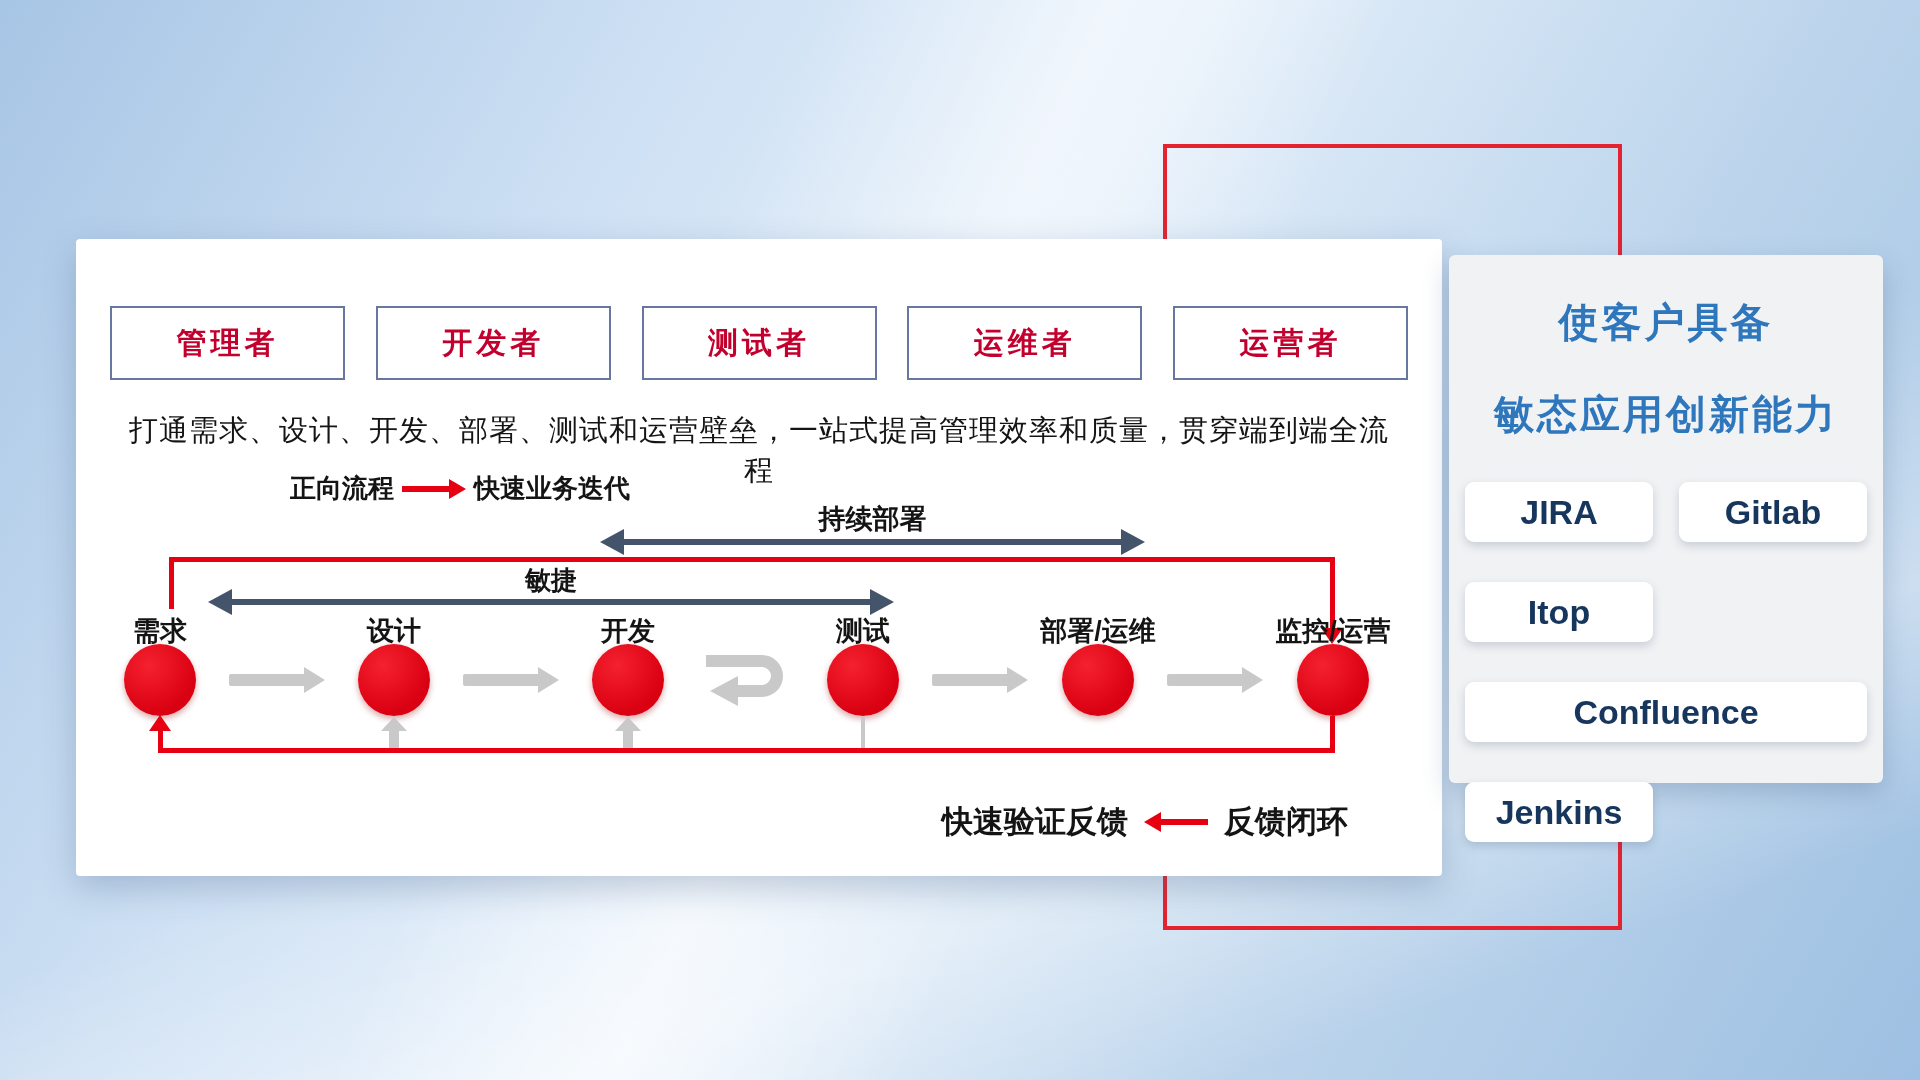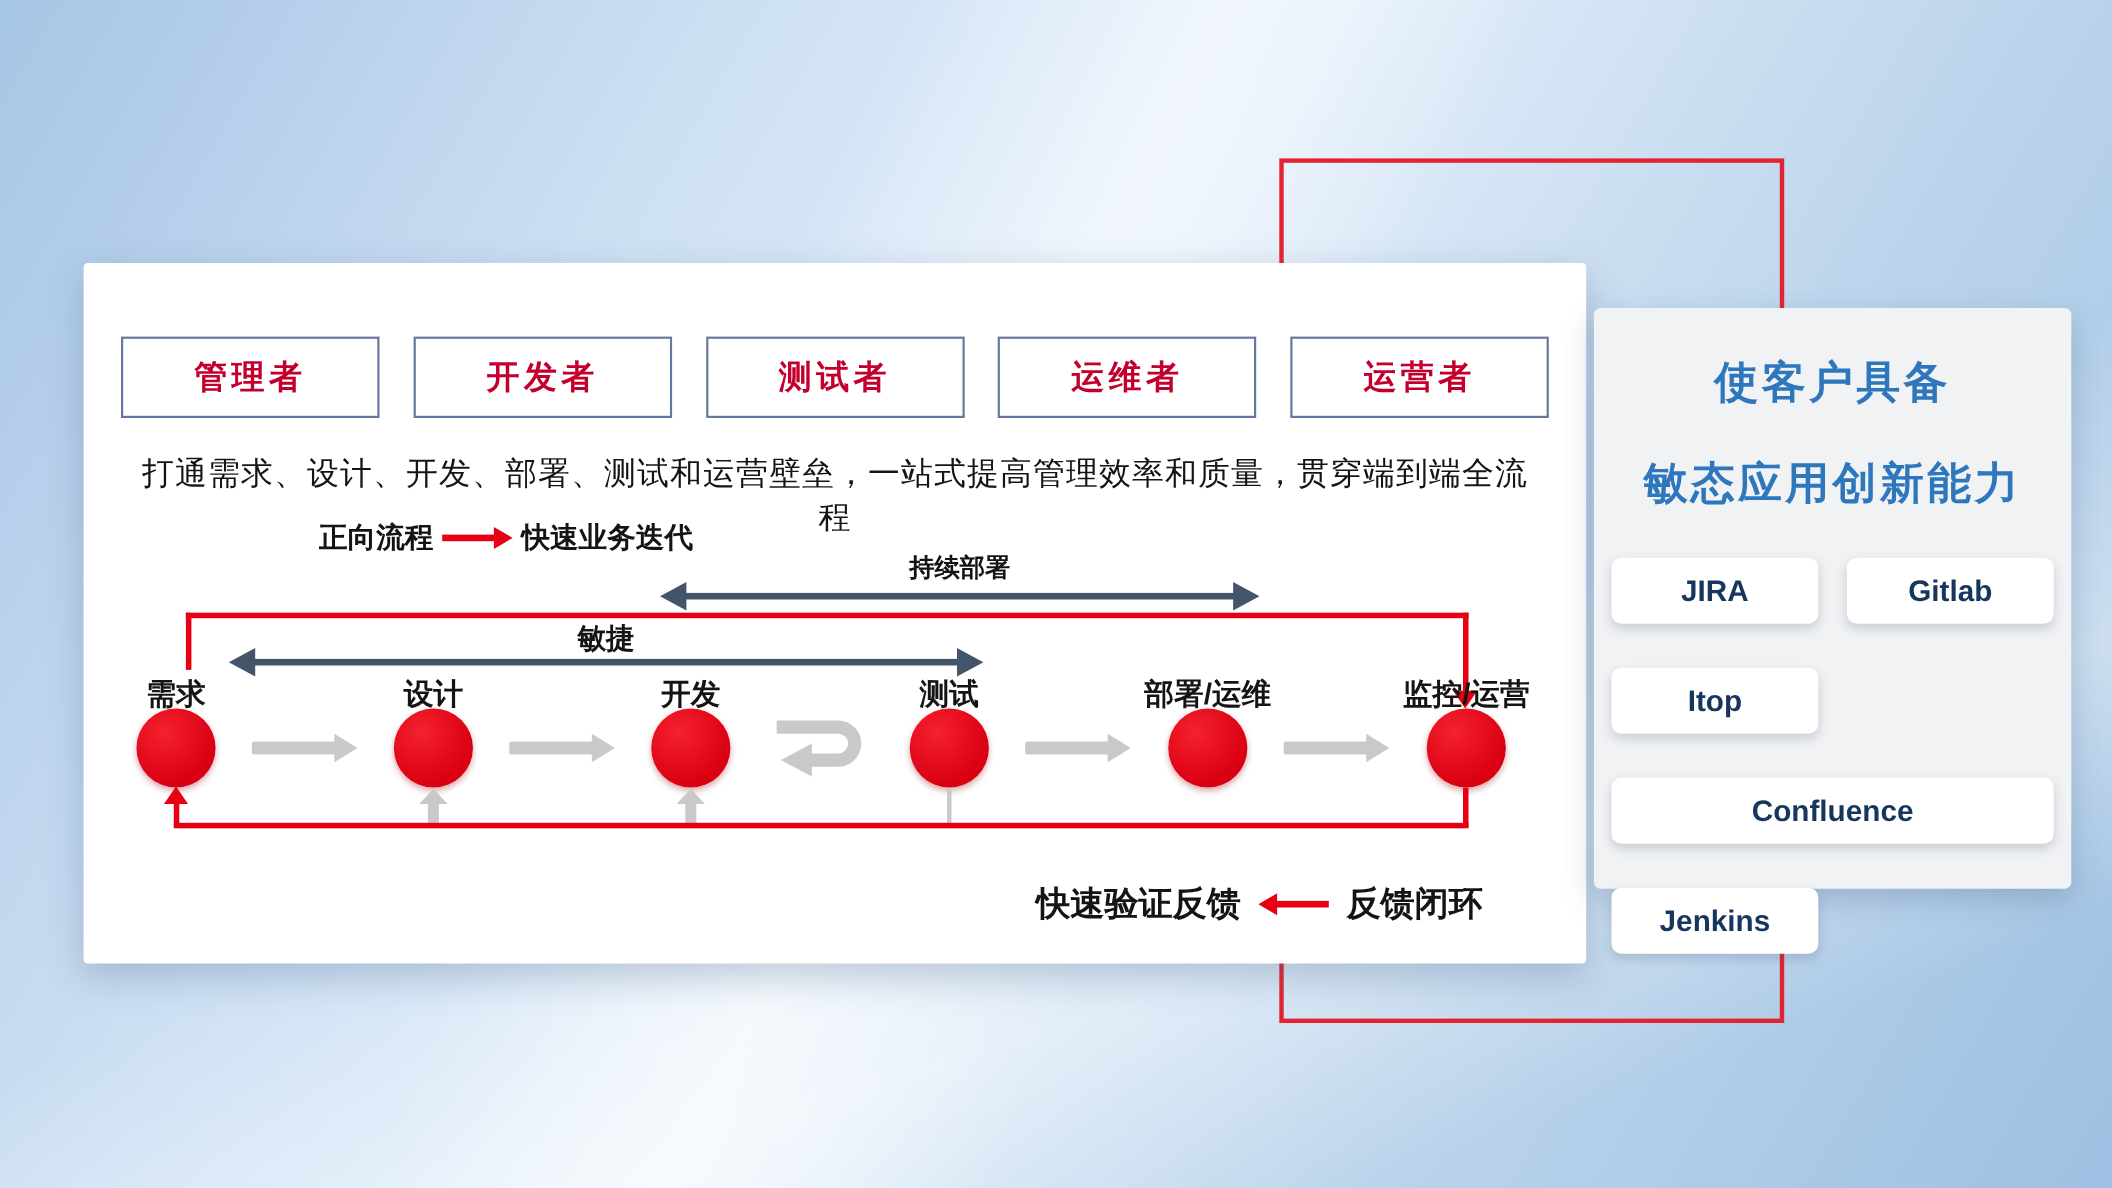--- a/index.html
+++ b/index.html
@@ -56,21 +56,21 @@
 
   
   .darrow { position:absolute; height:26px; }
   .darrow .shaft { position:absolute; left:17px; right:17px; top:10px; height:6px; background:#44546a; }
   .darrow::before { content:""; position:absolute; left:0; top:0;
     border-top:13px solid transparent; border-bottom:13px solid transparent; border-right:24px solid #44546a; }
   .darrow::after { content:""; position:absolute; right:0; top:0;
     border-top:13px solid transparent; border-bottom:13px solid transparent; border-left:24px solid #44546a; }
 
   .cd-label { position:absolute; left:524px; width:545px; top:262px; text-align:center;
-    font-size:23px; font-weight:700; color:#141414; }
+    font-size:27px; font-weight:700; color:#141414; }
   .agile-label { position:absolute; left:132px; width:686px; top:324px; text-align:center;
     font-size:26px; font-weight:700; color:#141414; }
 
   
   .rline { position:absolute; background:#e60012; }
   .tri { position:absolute; width:0; height:0; }
   .tri.down { border-left:11px solid transparent; border-right:11px solid transparent; border-top:16px solid #e60012; }
   .tri.up   { border-left:11px solid transparent; border-right:11px solid transparent; border-bottom:16px solid #e60012; }
 
   
@@ -97,33 +97,32 @@
 
   
   .legend-fb { position:absolute; left:866px; top:562px; display:flex; align-items:center; gap:16px;
     font-size:31px; font-weight:700; color:#141414; }
 
   
   .panel {
     position:absolute; left:1449px; top:255px; width:434px; height:528px;
     background:#f1f2f4; border-radius:6px;
     box-shadow:0 10px 26px rgba(70,100,140,.30);
-    margin-top:25px;
   }
   .panel-title { position:absolute; left:0; right:0; text-align:center;
     color:#2f77bd; font-weight:700; font-size:40px; letter-spacing:3px; }
   .panel-title.l1 { top:40px; }
   .panel-title.l2 { top:132px; }
   .tools { position:absolute; left:16px; right:16px; top:227px;
     display:grid; grid-template-columns:1fr 1fr; column-gap:26px; row-gap:40px; }
   .tool {
     height:60px; background:#ffffff; border-radius:9px;
     box-shadow:0 4px 10px rgba(60,80,110,.22);
     display:flex; align-items:center; justify-content:center;
-    font-size:27px; font-weight:700; color:#17365d;
+    font-size:34px; font-weight:700; color:#17365d;
   }
   .tool.wide { grid-column:1 / -1; }
 </style>
 </head>
 <body>
 
 <div class="page">
 
   <div class="red-frame"></div>
 

